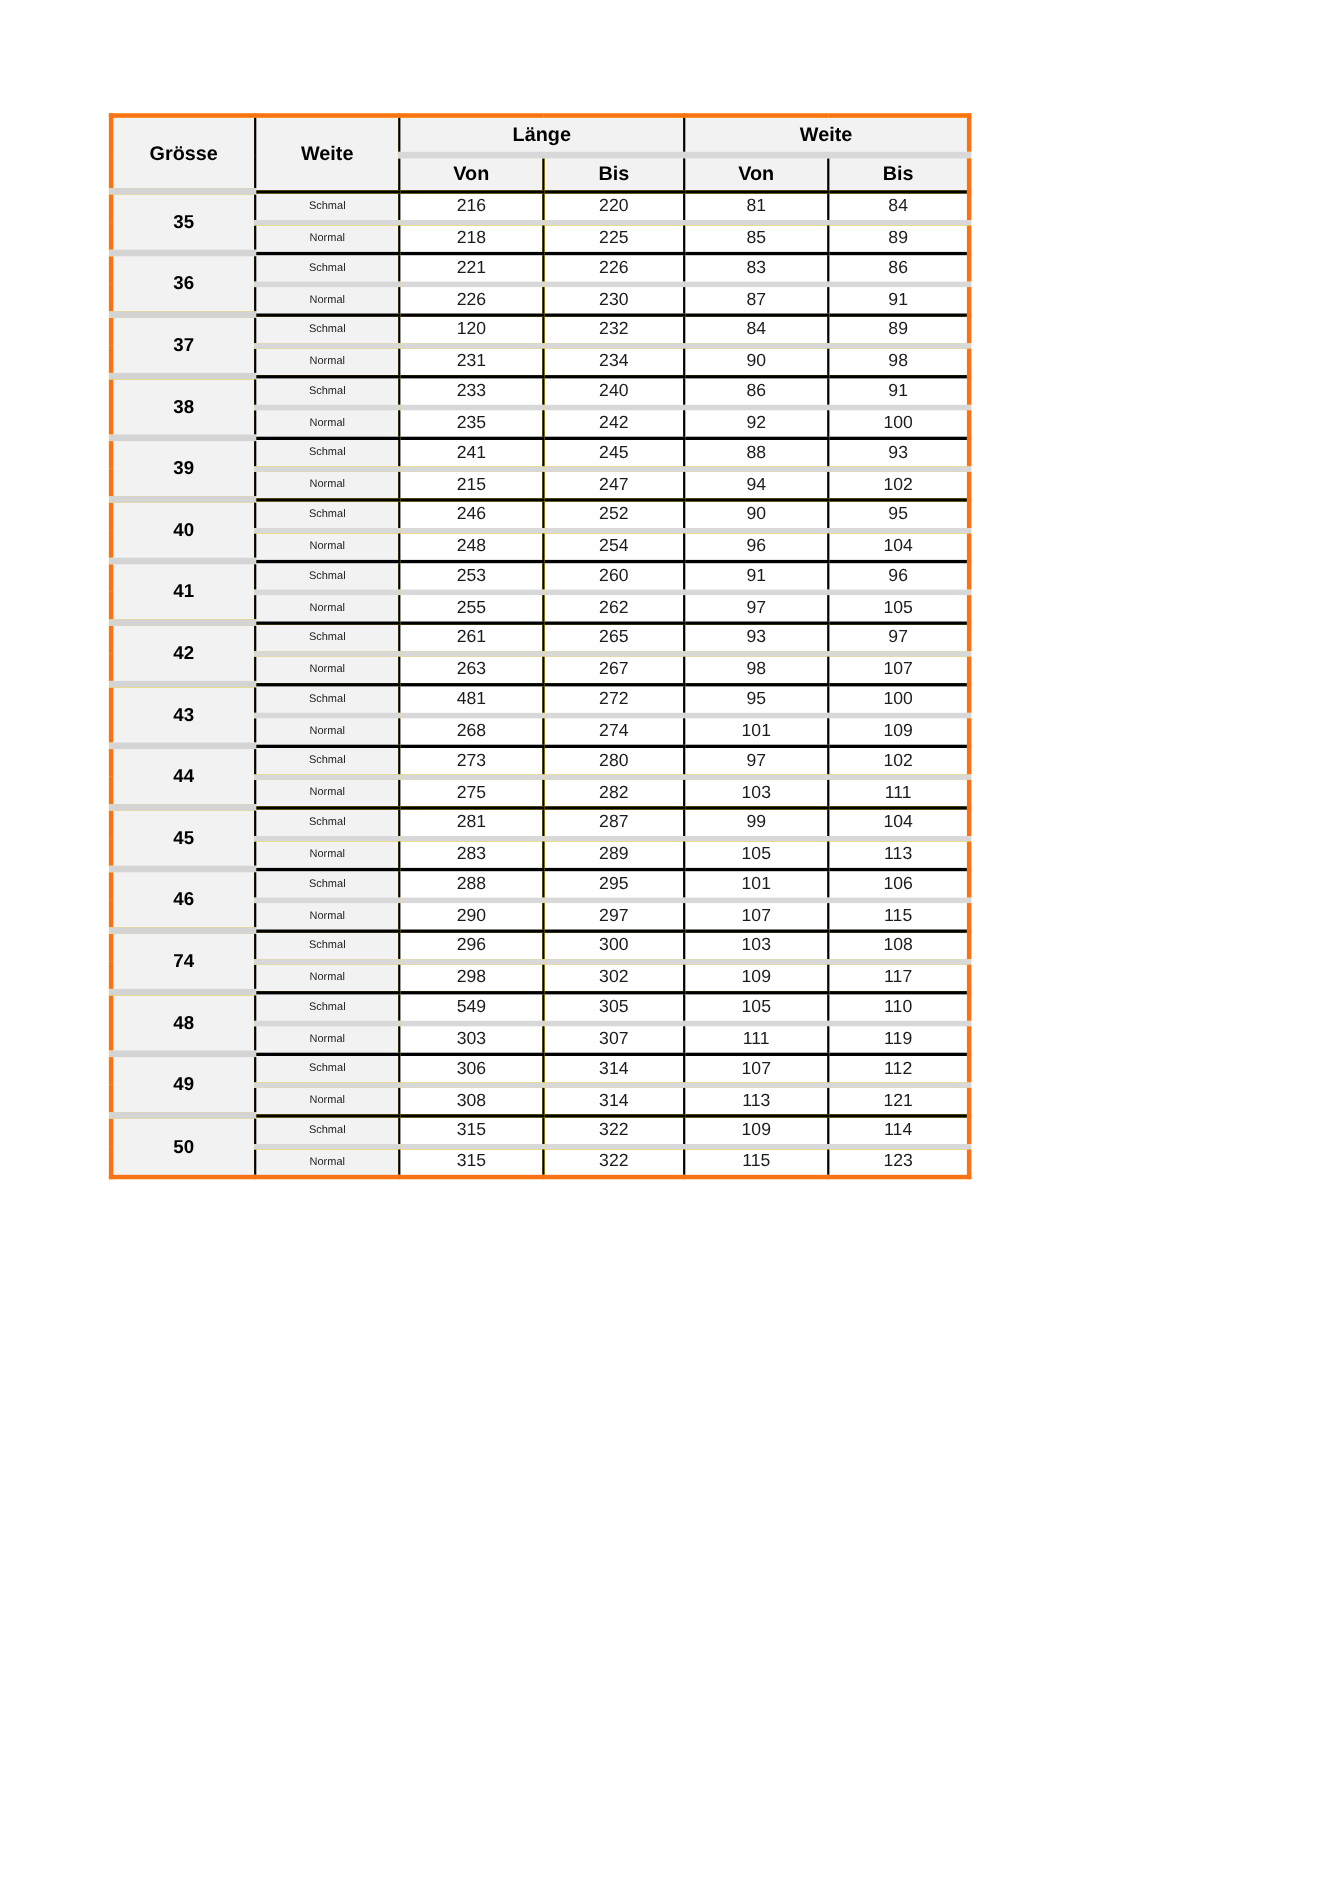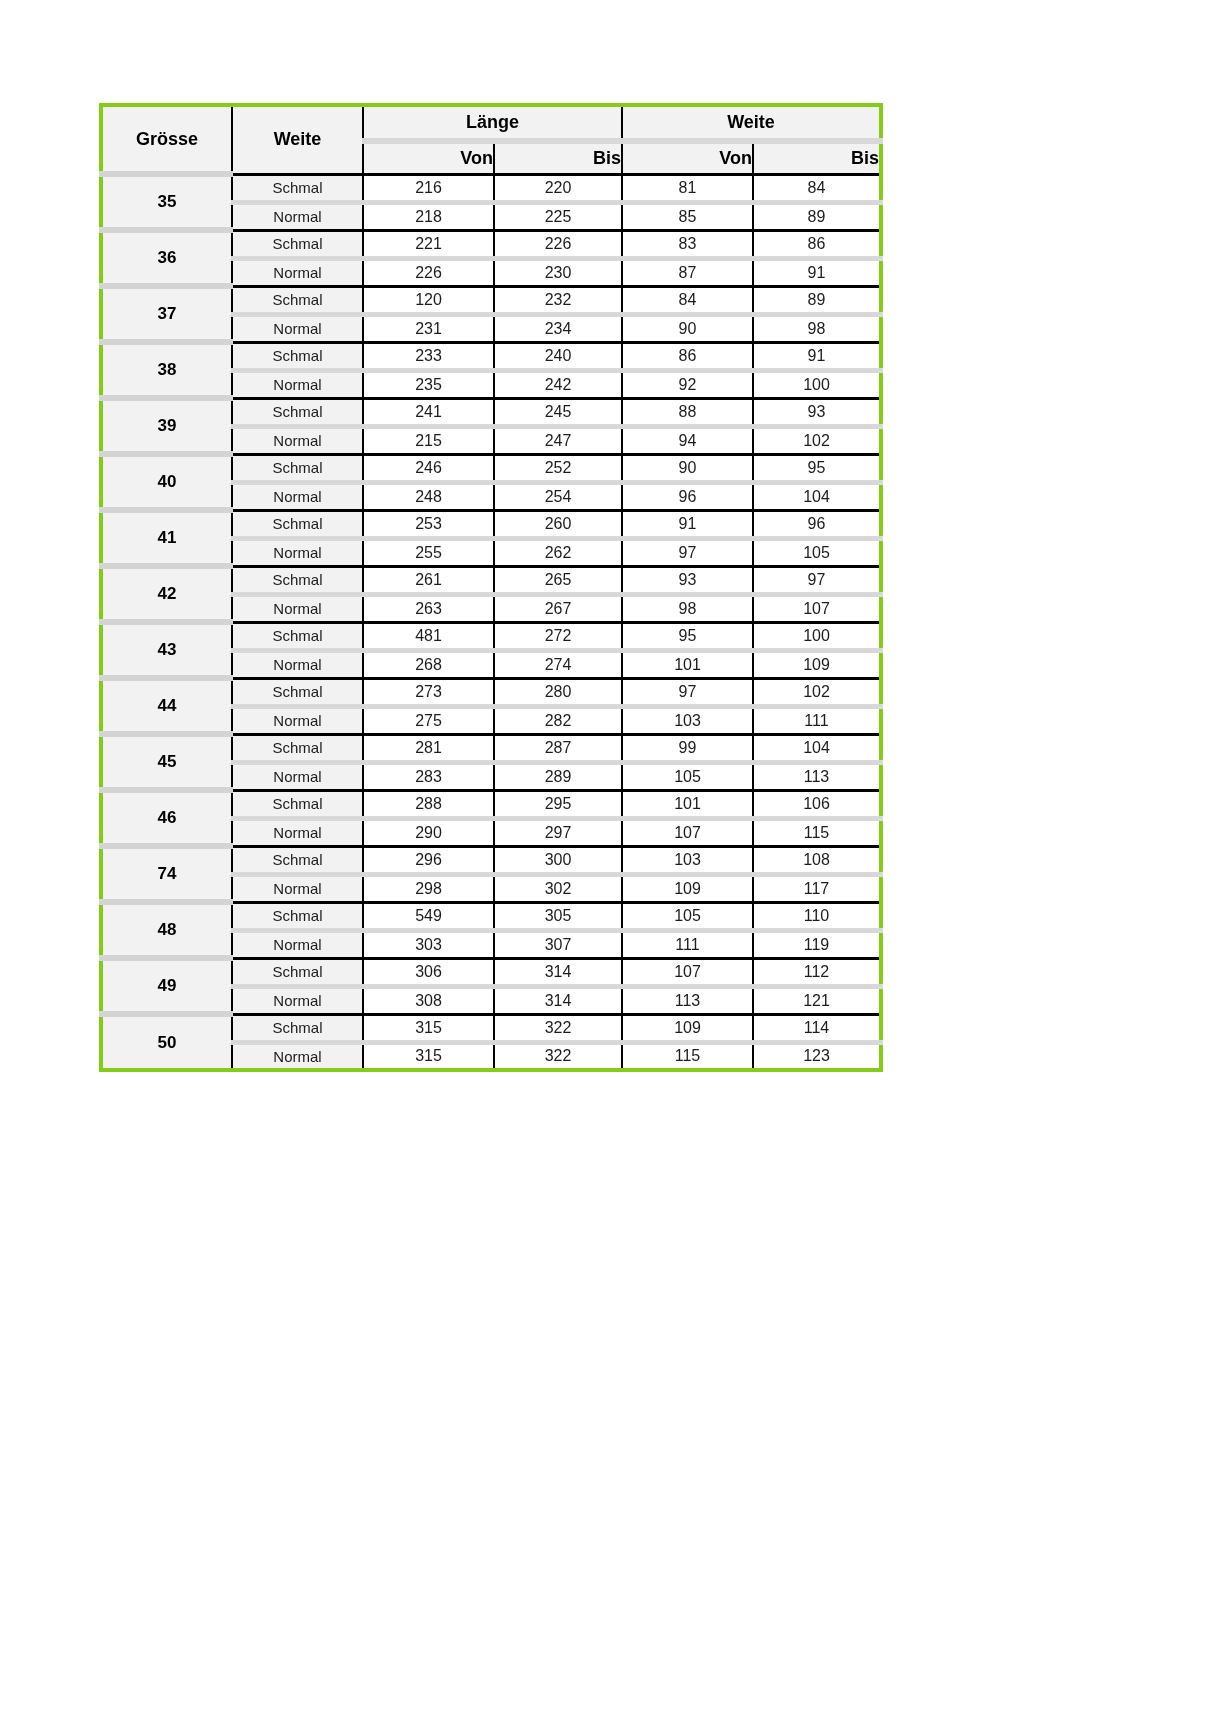--- a/index.html
+++ b/index.html
@@ -12,21 +12,21 @@
   }
   .table-wrap {
     position: absolute;
     left: 99px;
     top: 103px;
   }
   table.size-table {
     border-collapse: collapse;
     table-layout: fixed;
     background: #fde047;
-    border: 4px solid #84cc16;
+    border: 4px solid #f97316;
   }
   col.c-groesse   { width: 131px; }
   col.c-weite     { width: 131px; }
   col.c-lvon      { width: 131px; }
   col.c-lbis      { width: 128px; }
   col.c-wvon      { width: 131px; }
   col.c-wbis      { width: 128px; }
 
   th, td {
     border: 2px solid #000000;
@@ -35,40 +35,40 @@
     overflow: hidden;
     white-space: nowrap;
   }
   th {
     background: #f2f2f2;
     font-weight: bold;
     font-size: 18px;
     color: #000000;
   }
   tr.group-header-row th { height: 36px; }
-  tr.sub-header-row th   { height: 33px; border-bottom: 3px solid #000000; text-align: right; }
+  tr.sub-header-row th   { height: 33px; border-bottom: 3px solid #000000; }
 
   th.head-span-gray { border-bottom: 6px solid #d8d8d8; }
   th.head-groesse   { border-bottom: 6px solid #d4d4d4; }
   th.head-weite     { border-bottom: 3px solid #000000; }
 
   td { font-size: 16px; color: #1c1c1c; height: 28px; }
 
   td.cell-size {
     background: #f2f2f2;
     font-weight: bold;
     font-size: 17px;
     color: #000000;
     border-bottom: 6px solid #d4d4d4;
   }
   td.cell-size.last-group { border-bottom: 3px solid #000000; }
 
   td.cell-width-label {
     background: #f2f2f2;
-    font-size: 15px;
+    font-size: 10px;
   }
   td.cell-value { background: #ffffff; }
 
   tr.row-schmal td:not(.cell-size) { border-bottom: 5px solid #d8d8d8; }
   tr.row-normal td                 { border-bottom: 3px solid #000000; }
 </style>
 </head>
 <body>
 
 <div class="table-wrap">

